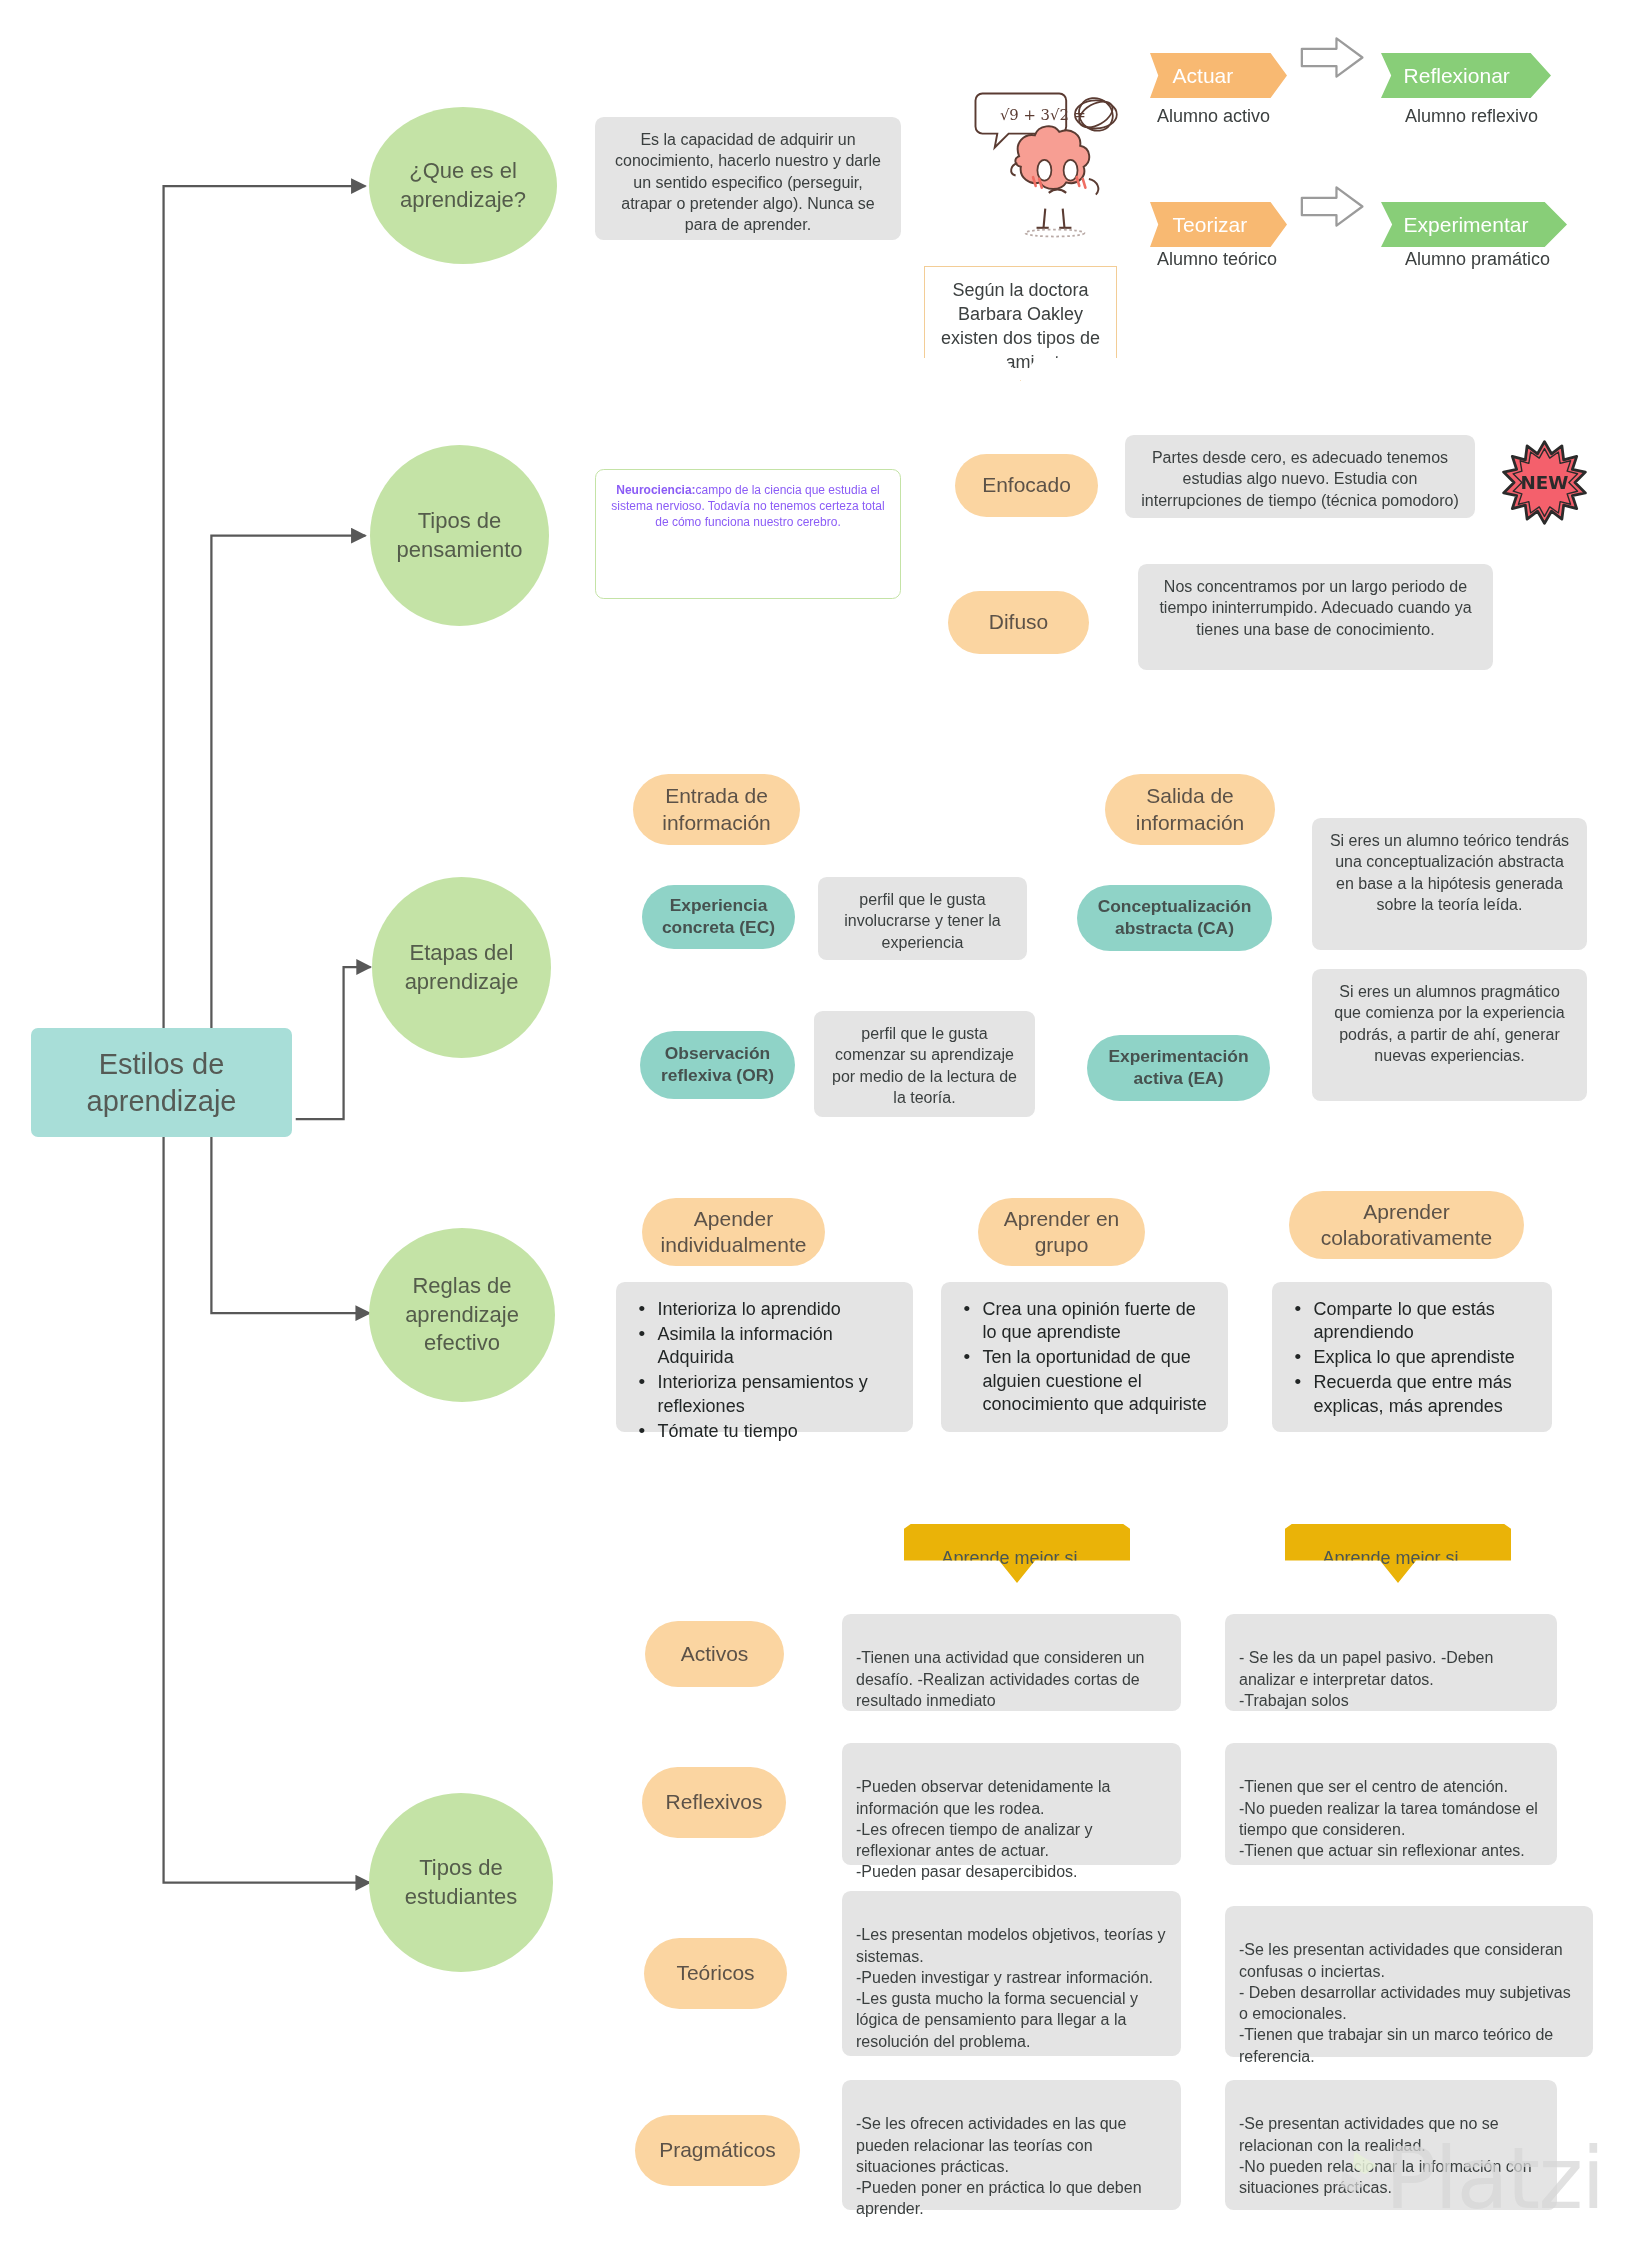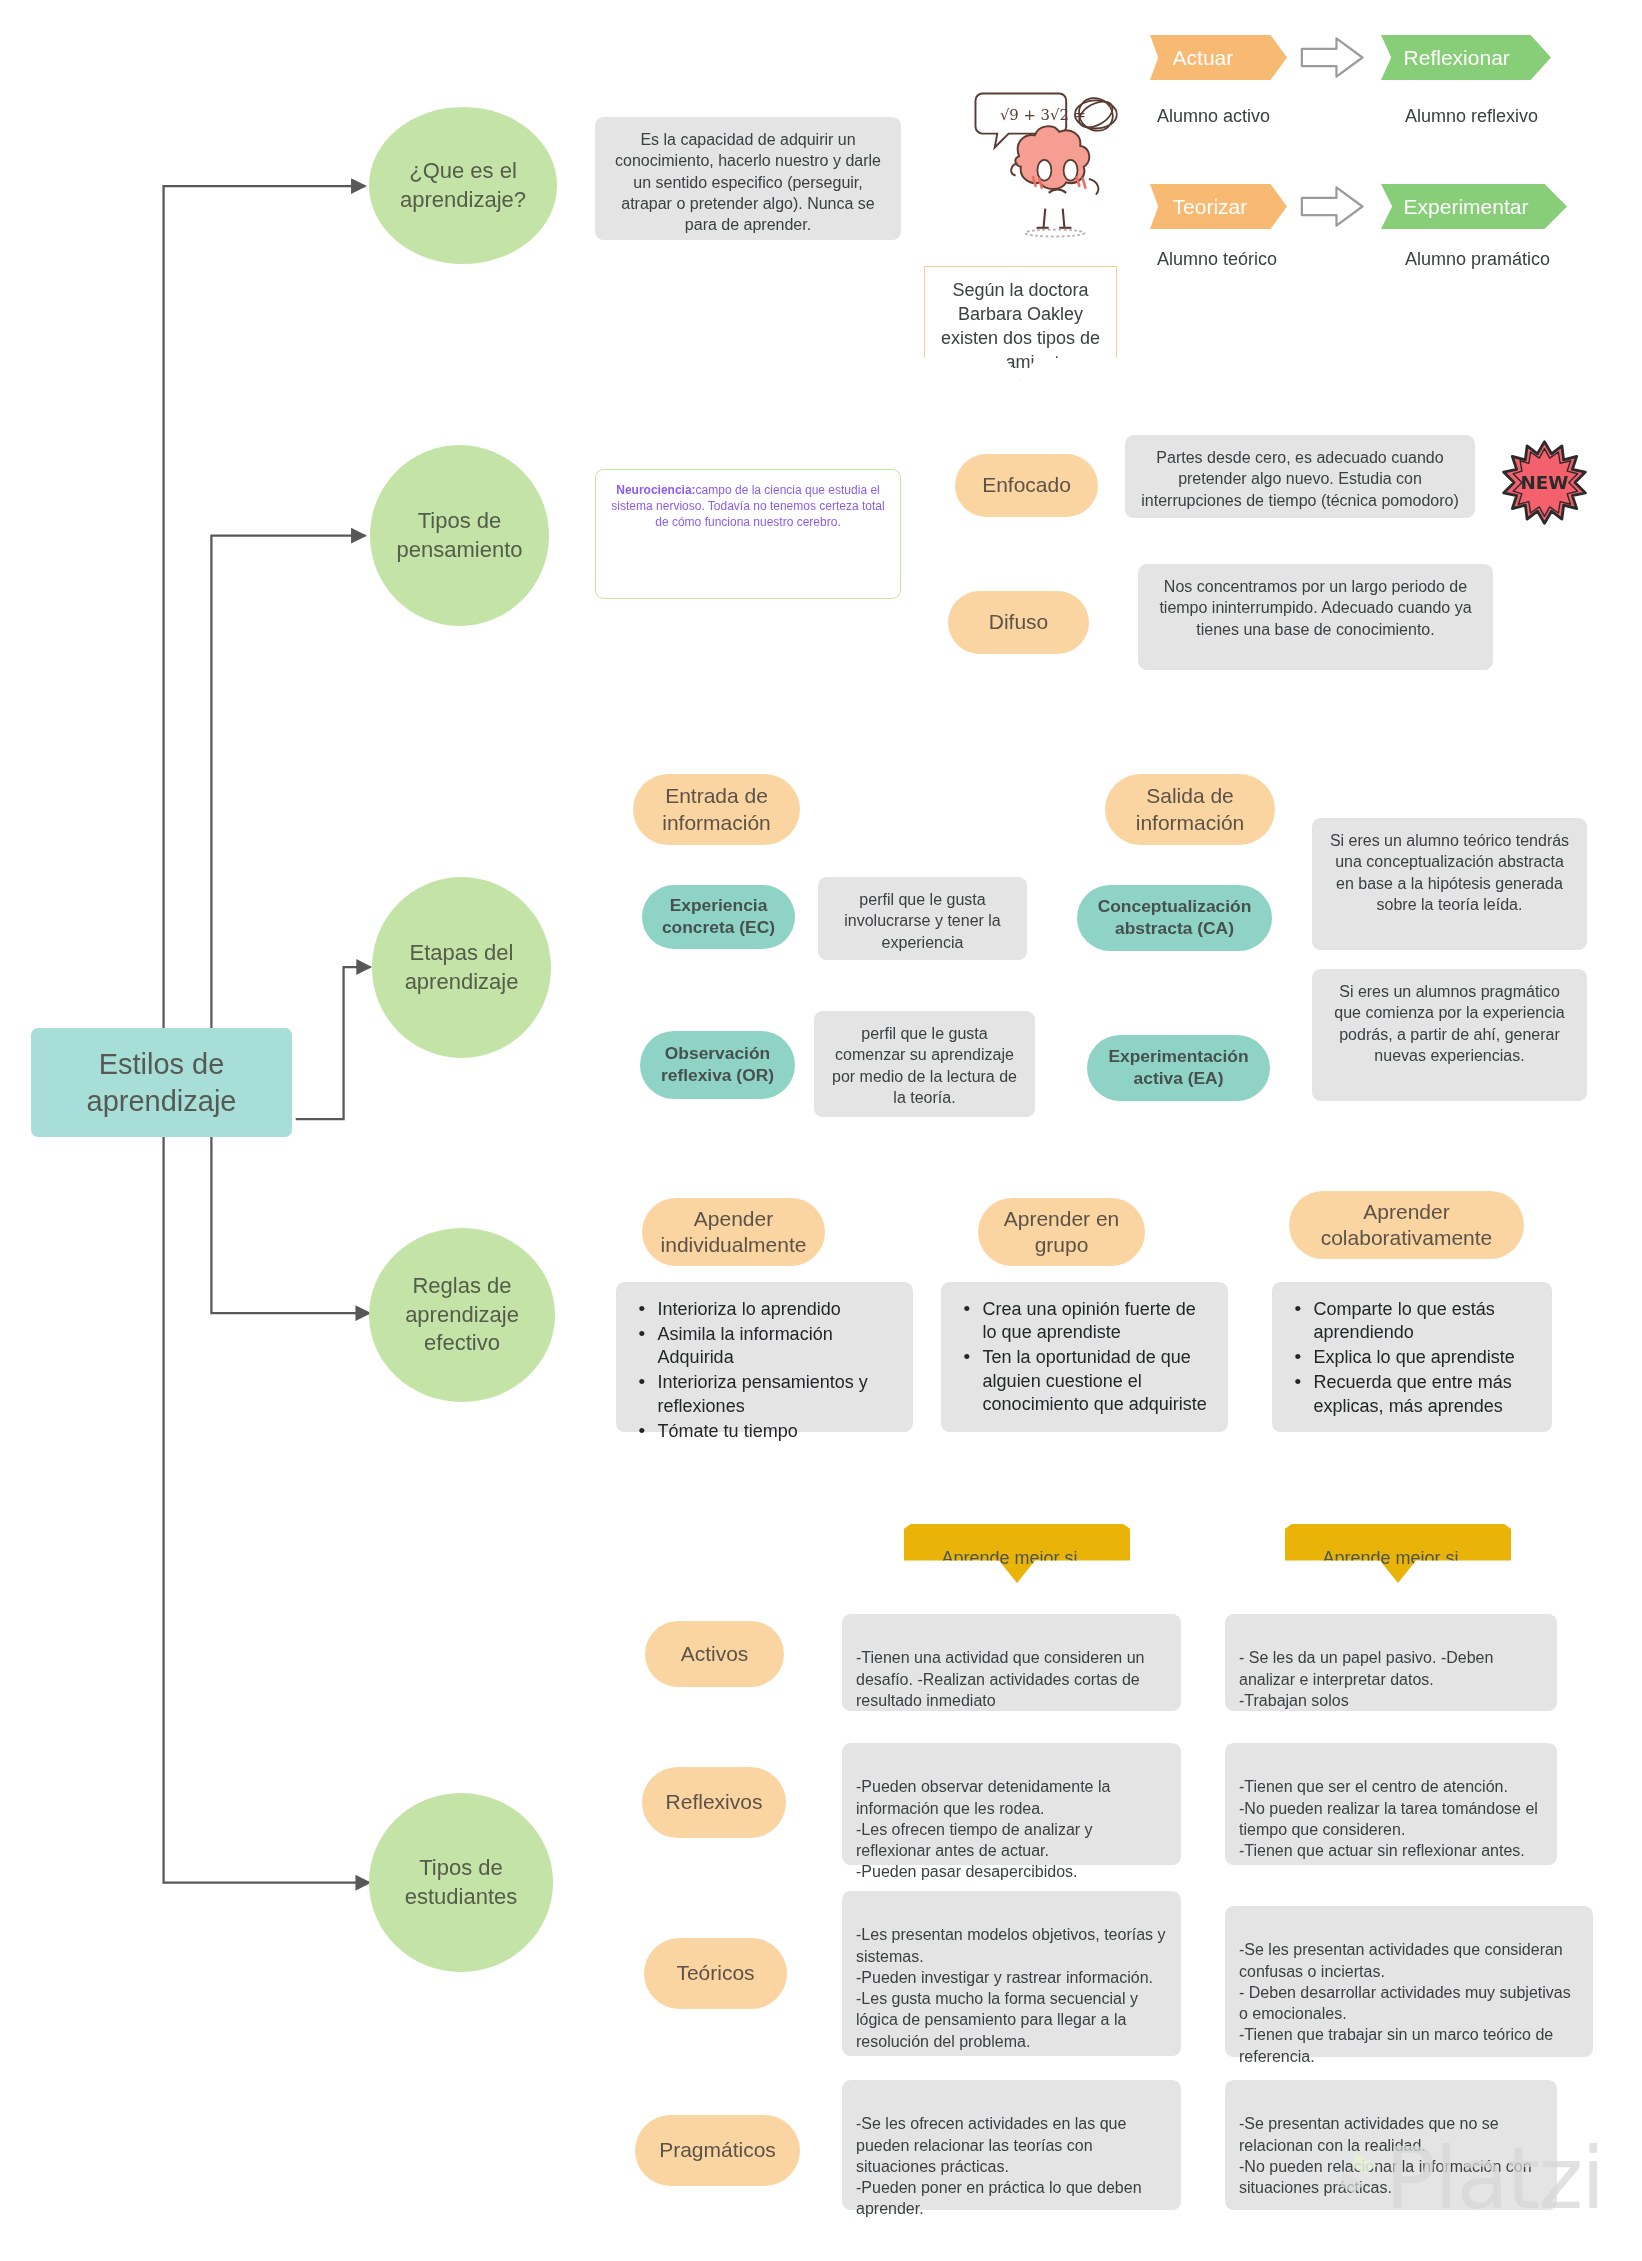--- a/index.html
+++ b/index.html
@@ -94,20 +94,21 @@
 
   
   .ribbon {
     position: absolute;
     display: flex; align-items: center;
     color: #ffffff;
     font-size: 21px;
     padding-left: 22.6px;
     -webkit-clip-path: polygon(0 0, 88% 0, 100% 50%, 88% 100%, 0 100%, 6% 50%);
     clip-path: polygon(0 0, 88% 0, 100% 50%, 88% 100%, 0 100%, 6% 50%);
+    margin-top: 18px;
   }
   .ribbon.orange { background: #f8b972; }
   .ribbon.green  { background: #88ce78; }
 
   .cap-label {
     position: absolute;
     color: #3c4040;
     font-size: 18px;
   }
 
@@ -284,21 +285,21 @@
   </div>
 
   <div class="abs outline-box" style="left:595px; top:469px; width:306px; height:130px;">
     <b>Neurociencia:</b><span>campo de la ciencia que estudia el sistema nervioso. Todavía no tenemos certeza total de cómo funciona nuestro cerebro.</span>
   </div>
 
   <div class="abs pill-orange" style="left:955px; top:454px; width:143px; height:63px;">
     <span>Enfocado</span>
   </div>
   <div class="abs grey-box" style="left:1125px; top:435px; width:350px; height:83px;">
-    <span>Partes desde cero, es adecuado cuando pretender algo nuevo. Estudia con interrupciones de tiempo (técnica pomodoro)</span>
+    <span>Partes desde cero, es adecuado tenemos estudias algo nuevo. Estudia con interrupciones de tiempo (técnica pomodoro)</span>
   </div>
 
   <svg class="new-burst" style="left:1501px; top:439px;" viewBox="0 0 100 100">
     <path d="M50 3 L58 17 L70 8 L72 24 L87 20 L82 35 L97 38 L85 50 L97 62 L82 65 L87 80 L72 76 L70 92 L58 83 L50 97 L42 83 L30 92 L28 76 L13 80 L18 65 L3 62 L15 50 L3 38 L18 35 L13 20 L28 24 L30 8 L42 17 Z" fill="#f4606c" stroke="#2b2b2b" stroke-width="3.2" stroke-linejoin="round"></path>
     <path d="M50 11 L56 22 L66 15 L68 28 L80 25 L76 37 L88 40 L78 50 L88 60 L76 63 L80 75 L68 72 L66 85 L56 78 L50 89 L44 78 L34 85 L32 72 L20 75 L24 63 L14 60 L24 50 L14 40 L24 37 L22 25 L32 28 L34 15 L44 22 Z" fill="none" stroke="#2b2b2b" stroke-width="1.6" stroke-linejoin="round"></path>
     <text x="50" y="58" text-anchor="middle" font-family="'DejaVu Sans', sans-serif" font-size="21" font-weight="bold" fill="#2b2b2b">NEW</text>
   </svg>
 
   <div class="abs pill-orange" style="left:948px; top:591px; width:141px; height:63px;">
     <span>Difuso</span>

